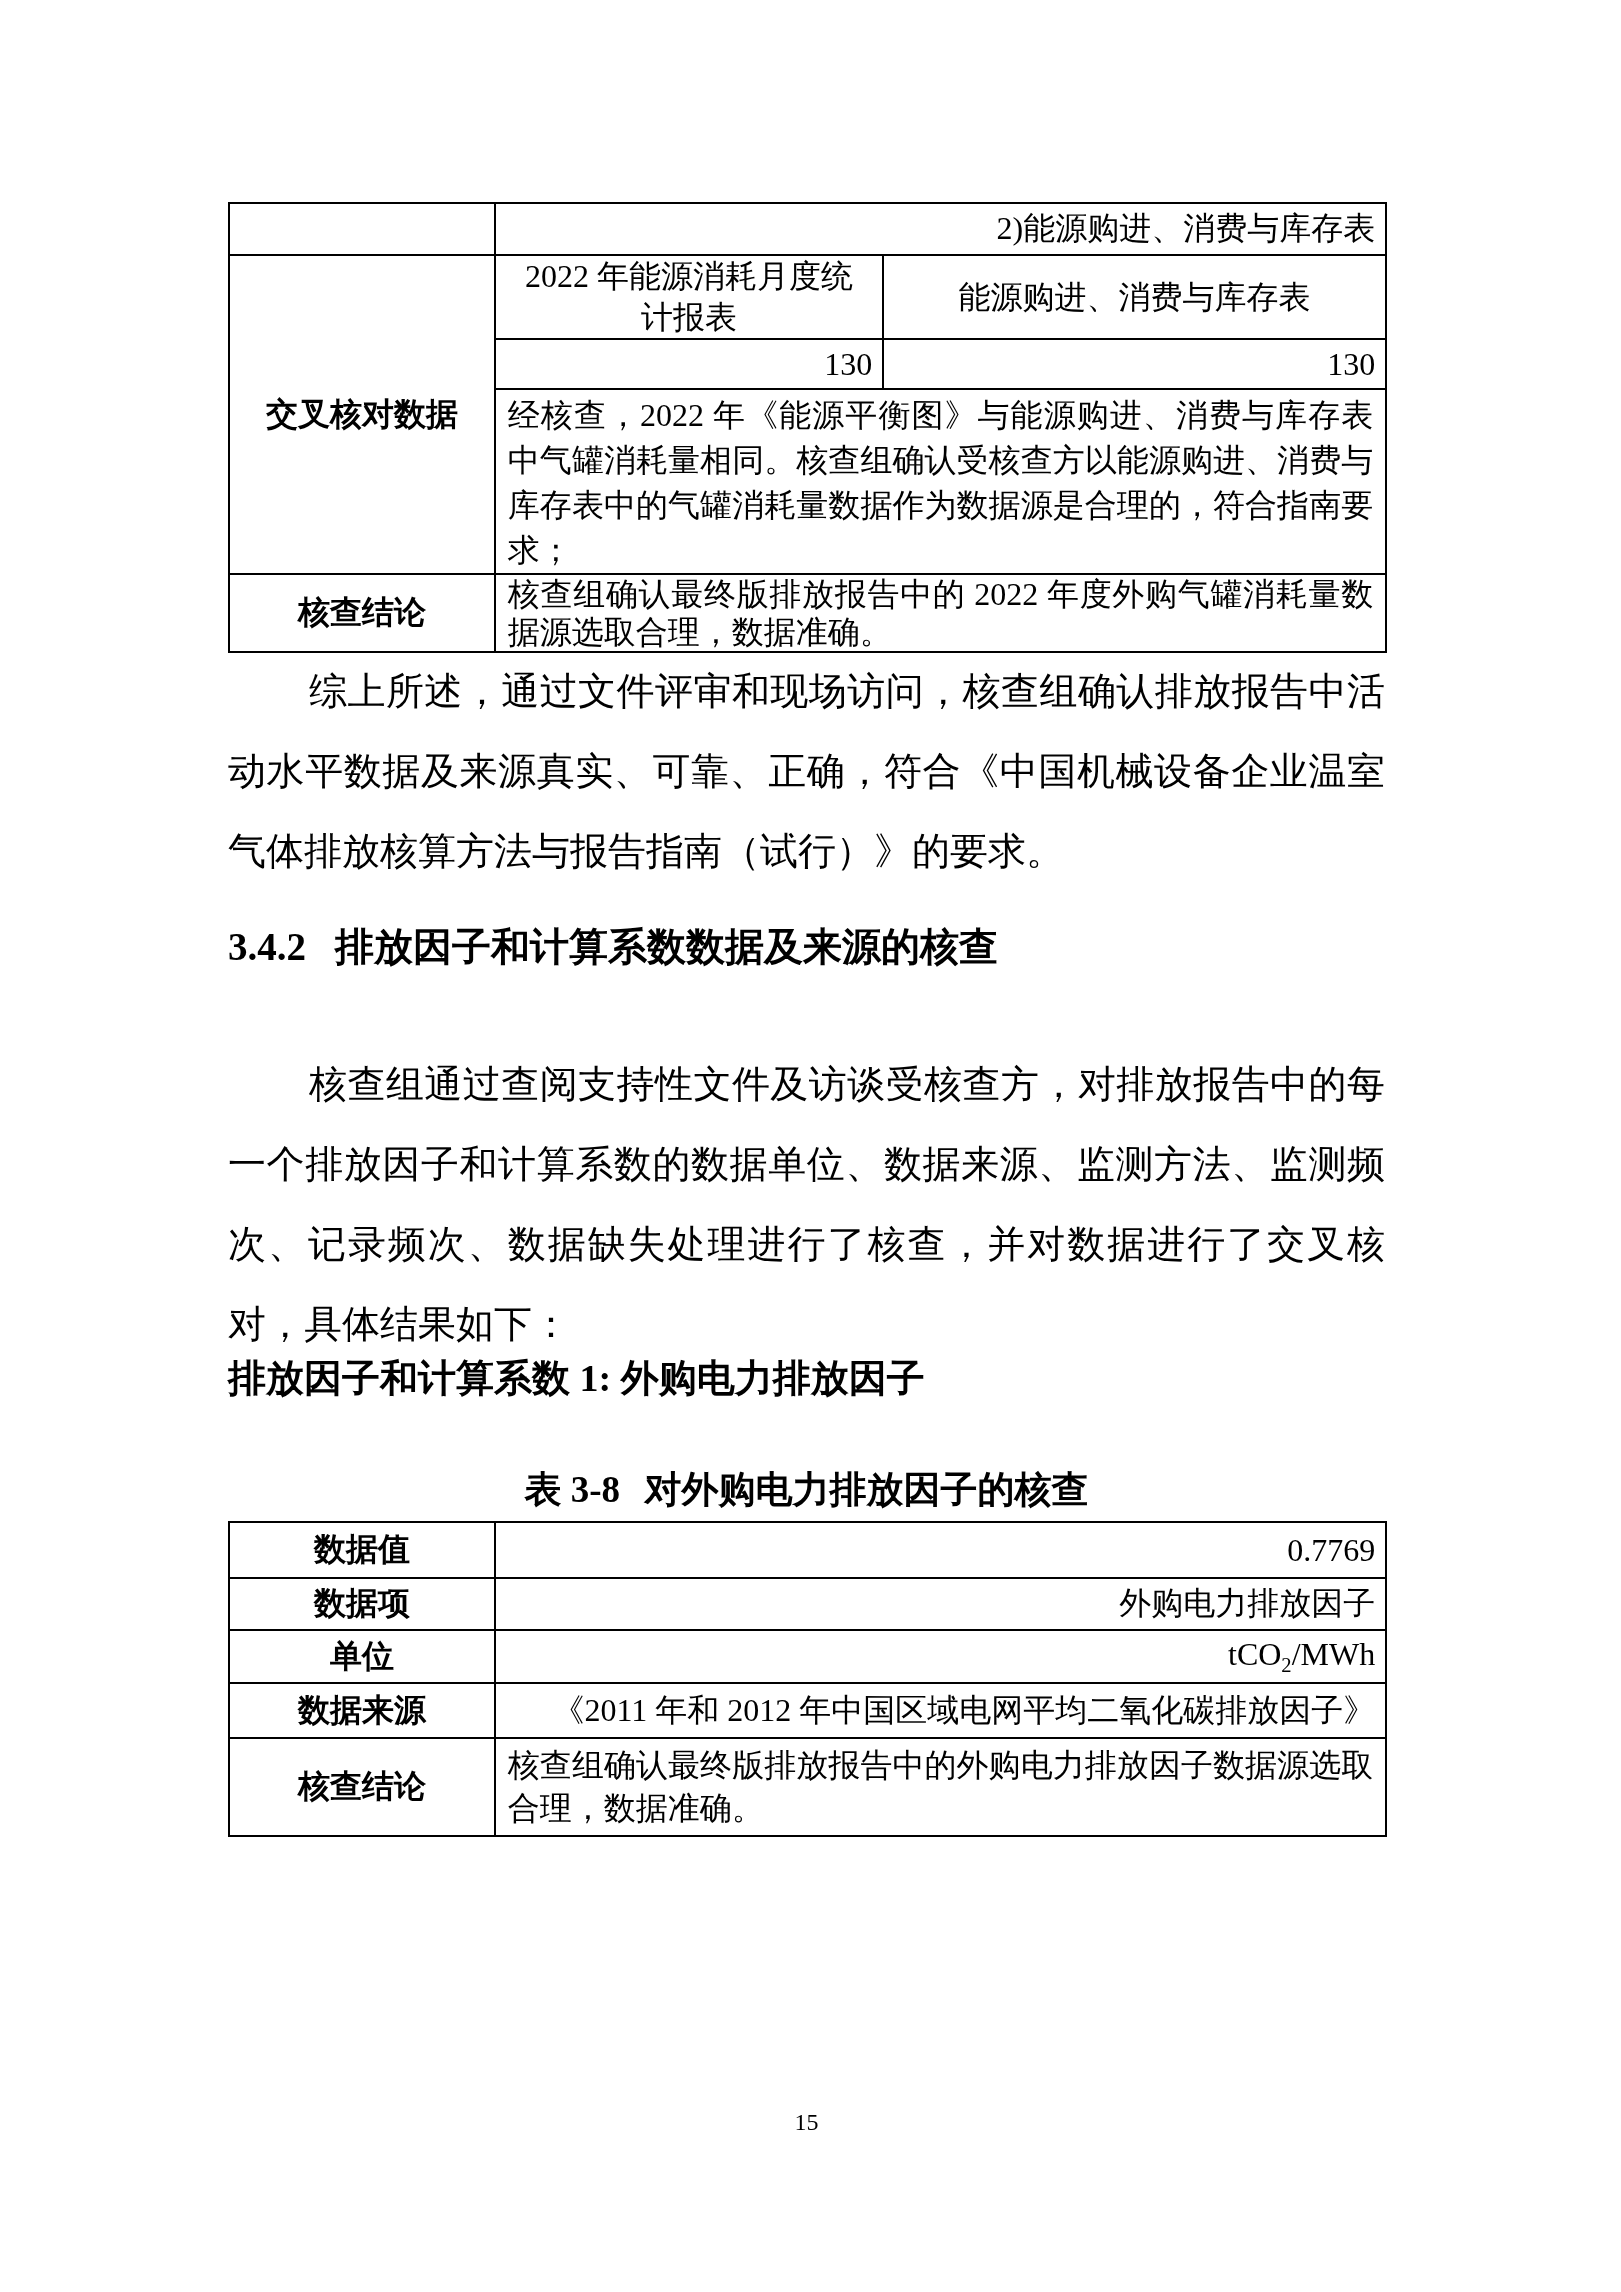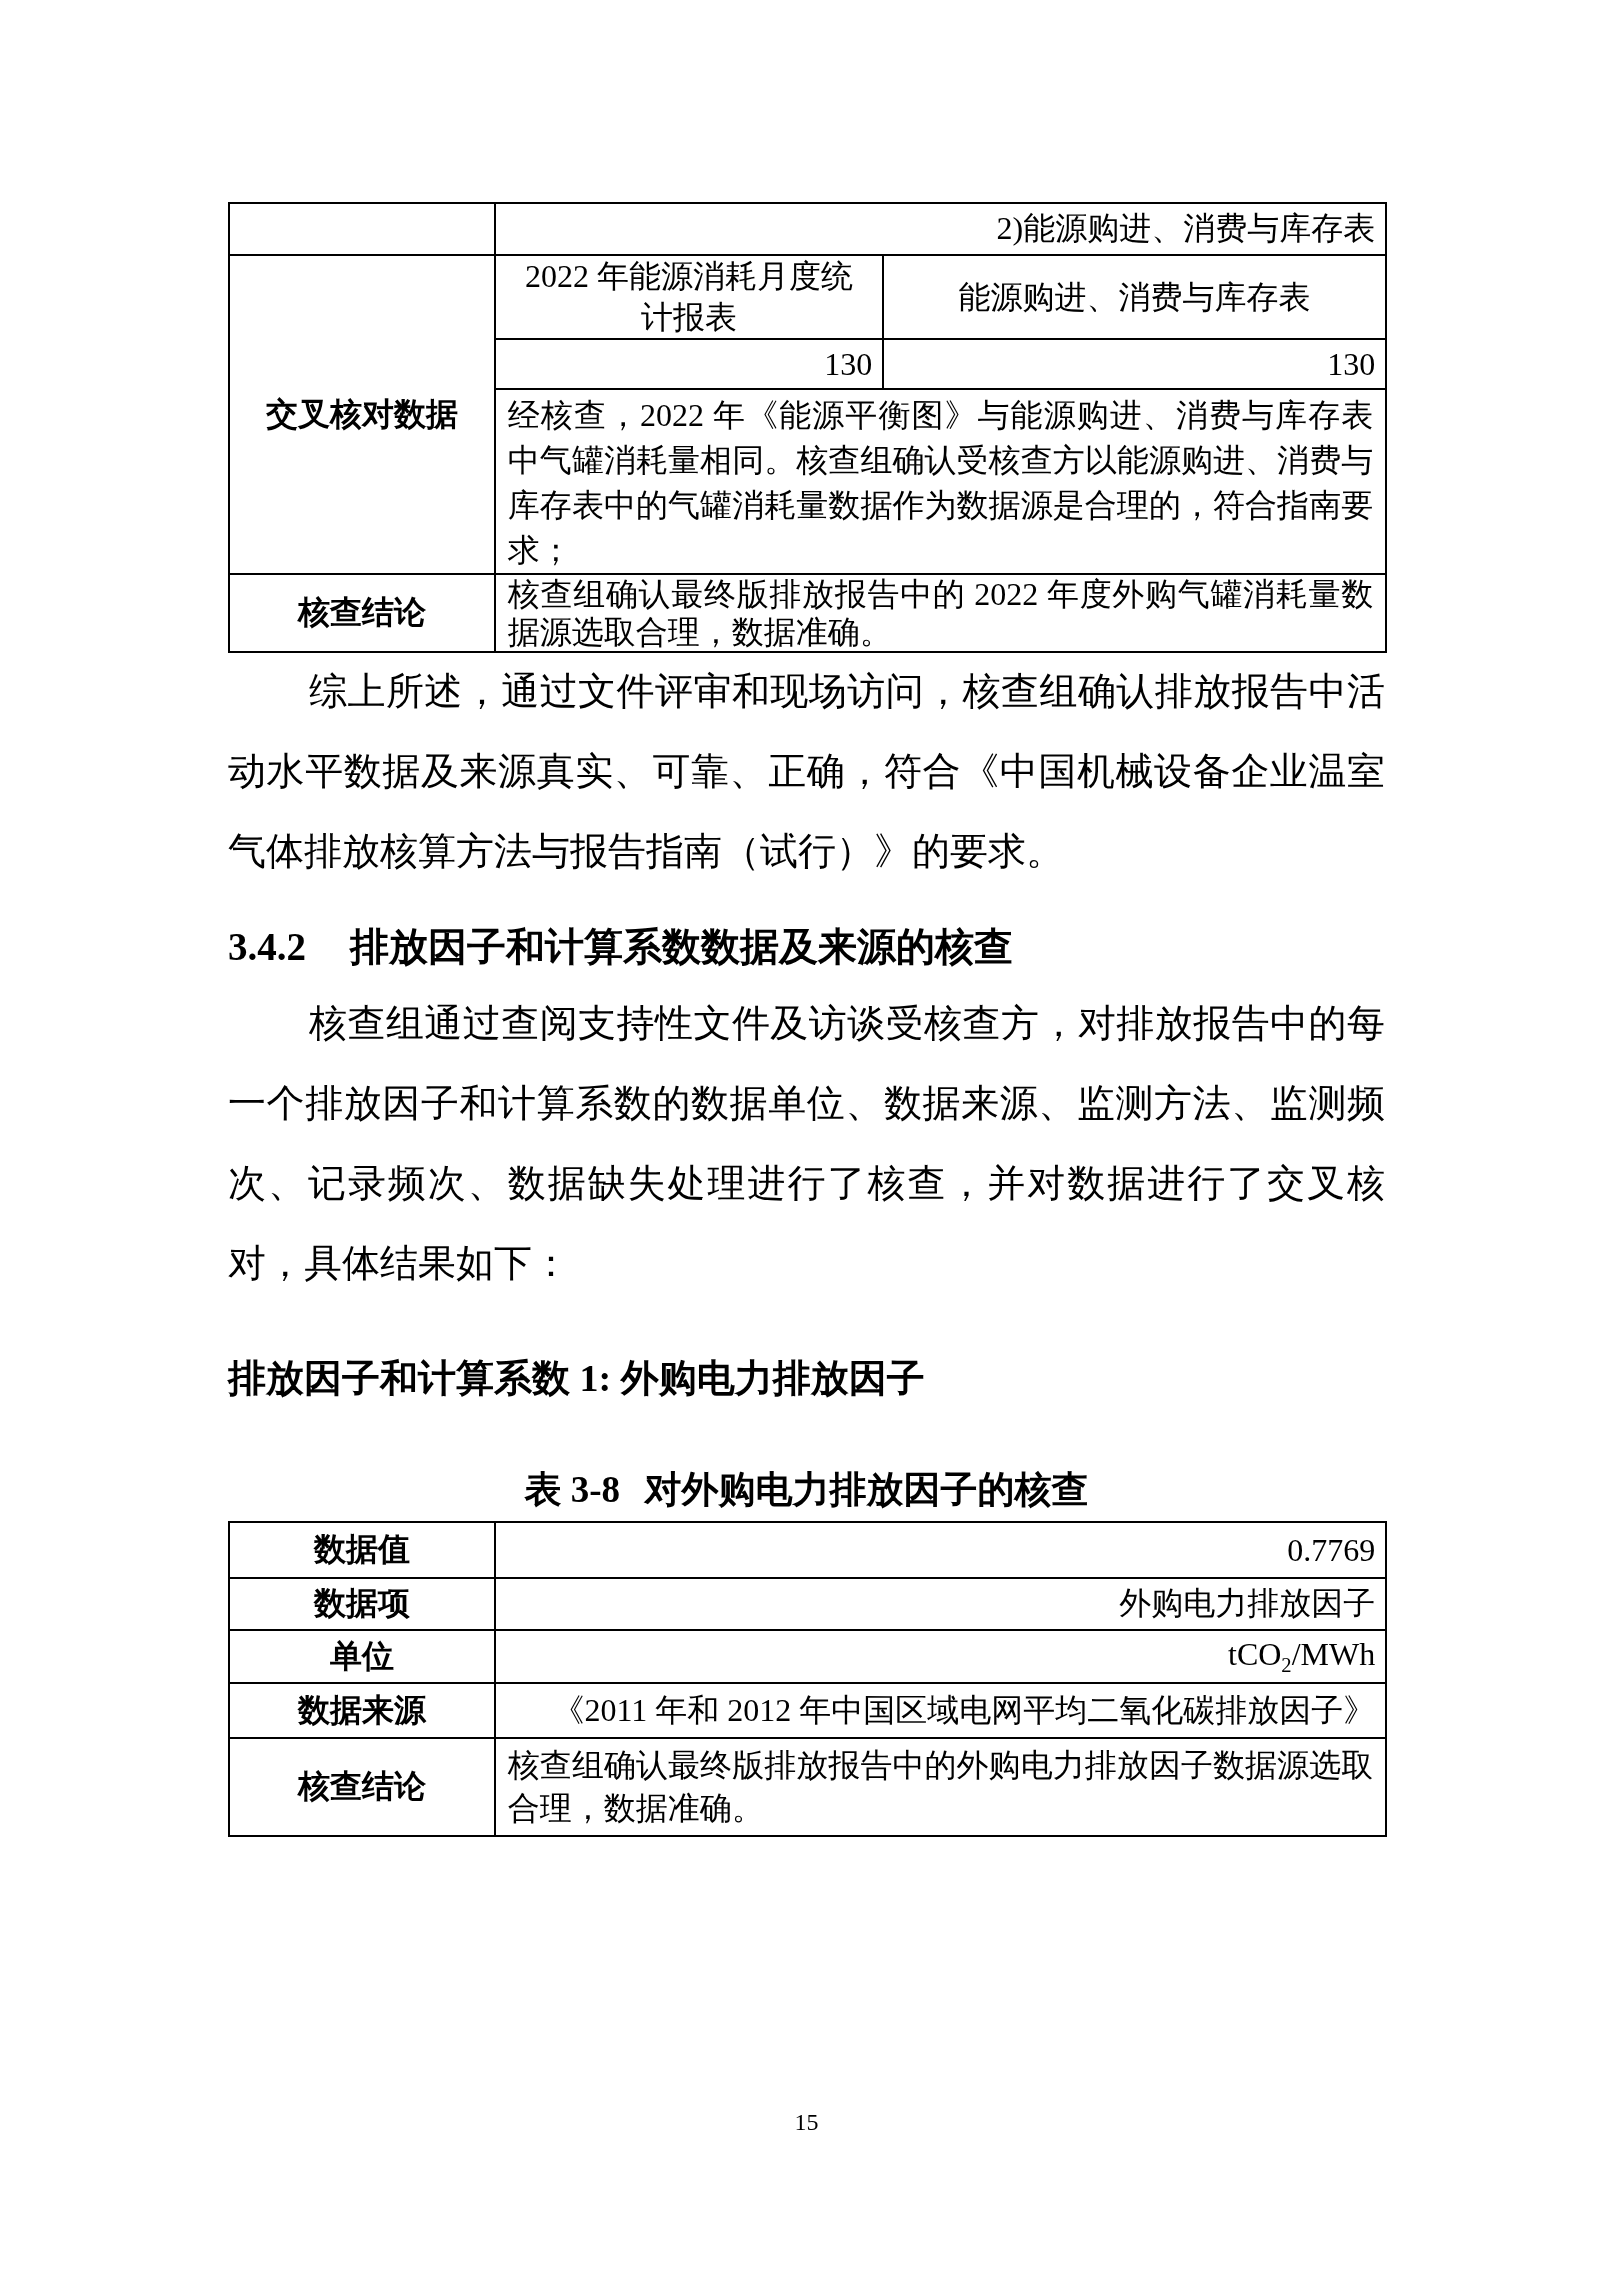--- a/index.html
+++ b/index.html
@@ -77,31 +77,31 @@
   .para {
     position:absolute;
     left:228px; width:1157px;
     font-size:38px;
     line-height:80px;
     text-align:justify;
     text-indent:81px;
     margin:0;
   }
   #para-summary { top:651px; }
-  #para-method  { top:983px; }
+  #para-method  { top:1044px; }
 
   #section-heading {
     position:absolute;
     left:228px; top:917px; width:1157px;
     margin:0;
     font-size:39px;
     font-weight:bold;
     line-height:59px;
   }
-  #section-heading .num { margin-right:44px; }
+  #section-heading .num { margin-right:29px; }
 
   #factor-heading {
     position:absolute;
     left:228px; top:1351px; width:1157px;
     margin:0;
     font-size:38px;
     font-weight:bold;
     line-height:55px;
   }
 

